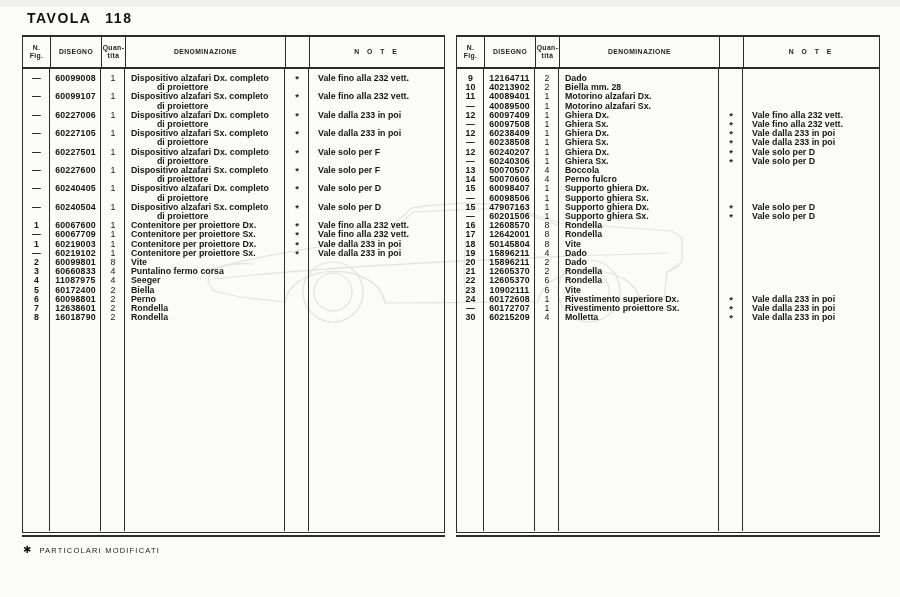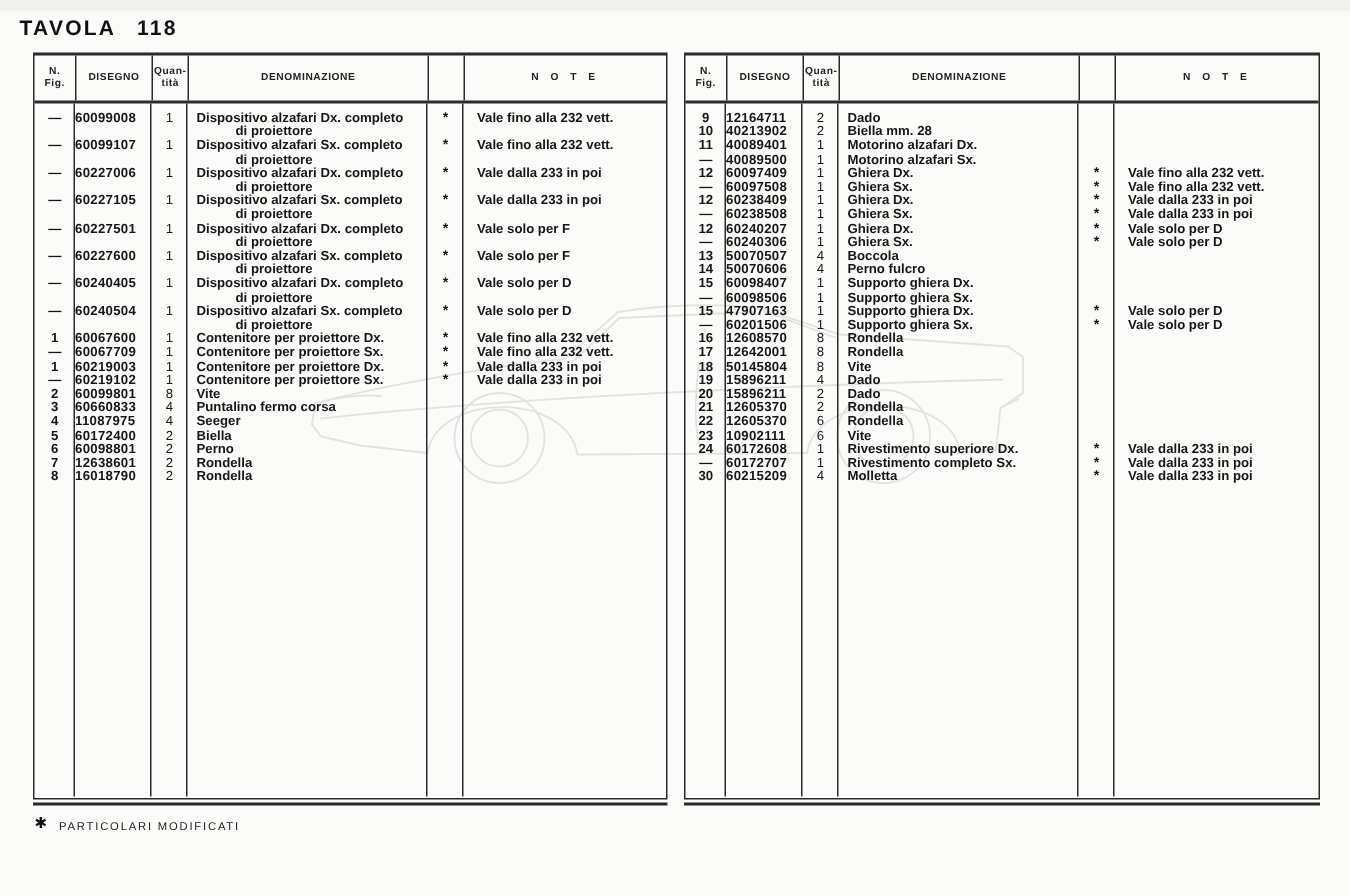--- a/index.html
+++ b/index.html
@@ -9,21 +9,21 @@
   html,body{width:900px;height:597px;}
   body{
     position:relative;
     background:var(--paper);
     font-family:"Liberation Sans","DejaVu Sans",sans-serif;
     color:var(--ink);
     overflow:hidden;
   }
   .top-shade{position:absolute;left:0;top:0;width:900px;height:7px;background:#f0f0ee;}
   .page-title{
-    position:absolute;left:13px;top:10px;
+    position:absolute;left:27px;top:10px;
     font-size:14px;font-weight:bold;letter-spacing:1.5px;word-spacing:9px;color:#111;
   }
   
   .ptable{
     position:absolute;top:35px;height:498px;
     border:1px solid var(--line);border-top:2px solid var(--line);
     background:transparent;
   }
   .ptable.left{left:22px;width:423px;}
   .ptable.right{left:456px;width:424px;}
@@ -43,21 +43,21 @@
   .tbody{position:relative;height:462px;}
   .vline{position:absolute;top:0;bottom:0;width:1px;background:var(--line);}
   .v1{left:26px;}.v2{left:77px;}.v3{left:101px;}.v4{left:261px;}.v5{left:285px;}
   .rows{position:absolute;left:0;top:0;right:0;padding-top:5px;}
   .row{
     display:grid;grid-template-columns:27px 51px 24px 160px 24px 1fr;
     font-size:8.8px;font-weight:bold;line-height:9.2px;color:#161616;
     align-items:start;
   }
   .c-fig{text-align:center;}
-  .c-dis{letter-spacing:.2px;}
+  .c-dis{text-align:center;letter-spacing:.2px;}
   .c-qty{text-align:center;font-weight:normal;}
   .c-den{padding-left:6px;}
   .den2{padding-left:26px;}
   .c-star{text-align:center;font-size:9.5px;line-height:9px;}
   .c-note{padding-left:9px;white-space:nowrap;}
   
   .footer{position:absolute;left:23px;top:545px;display:flex;align-items:center;gap:8px;}
   .footer .sym{font-size:10px;line-height:10px;color:#111;}
   .footer .lbl{font-size:7.5px;font-weight:normal;letter-spacing:1.2px;color:#222;}
   
@@ -489,21 +489,21 @@
           <div class="c-dis">60172608</div>
           <div class="c-qty">1</div>
           <div class="c-den">Rivestimento superiore Dx.</div>
           <div class="c-star">*</div>
           <div class="c-note">Vale dalla 233 in poi</div>
         </div>
         <div class="row">
           <div class="c-fig">—</div>
           <div class="c-dis">60172707</div>
           <div class="c-qty">1</div>
-          <div class="c-den">Rivestimento completo Sx.</div>
+          <div class="c-den">Rivestimento proiettore Sx.</div>
           <div class="c-star">*</div>
           <div class="c-note">Vale dalla 233 in poi</div>
         </div>
         <div class="row">
           <div class="c-fig">30</div>
           <div class="c-dis">60215209</div>
           <div class="c-qty">4</div>
           <div class="c-den">Molletta</div>
           <div class="c-star">*</div>
           <div class="c-note">Vale dalla 233 in poi</div>

